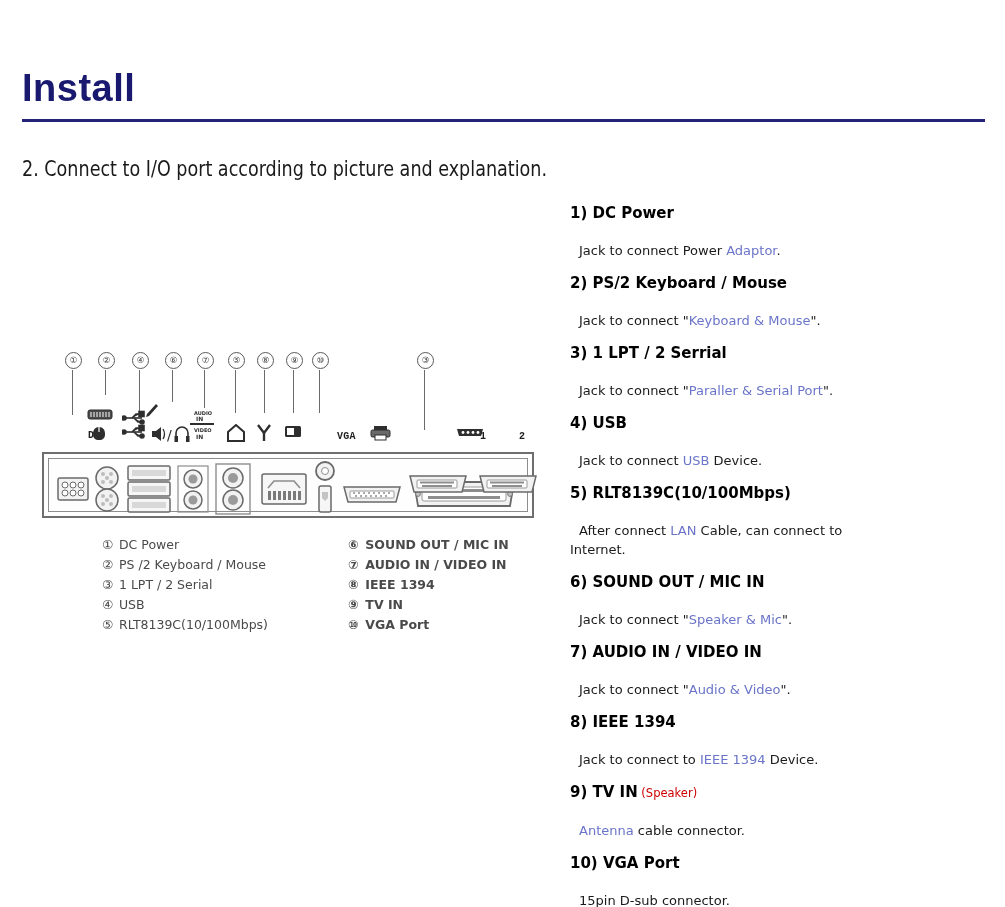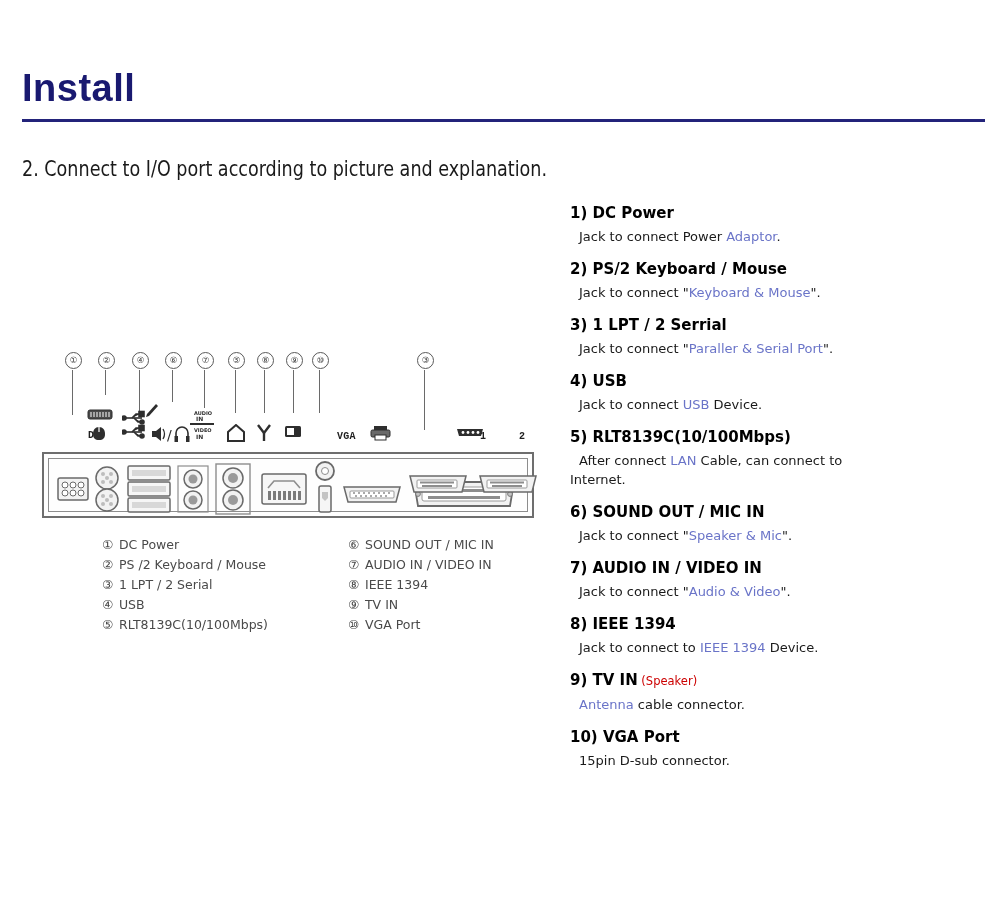--- a/index.html
+++ b/index.html
@@ -122,21 +122,21 @@
     width: 440px;
     font-family: "DejaVu Sans", sans-serif;
     font-size: 12.5px;
     color: #4a4a4a;
   }
   #legend .legend-col {
     position: absolute;
     top: 0;
   }
   #legend .legend-col.left  { left: 0px; }
-  #legend .legend-col.right { left: 246px; }
+  #legend .legend-col.right { left: 246px; font-weight: bold; }
   #legend .legend-item {
     height: 20px;
     line-height: 20px;
     white-space: nowrap;
   }
   #legend .legend-marker {
     display: inline-block;
     width: 15px;
     text-align: center;
     font-size: 12.5px;
@@ -162,21 +162,21 @@
   .exp-optional {
     font-size: 11.5px;
     font-weight: normal;
     color: #cc0000;
   }
   .exp-body {
     font-size: 13px;
     color: #1a1a1a;
     line-height: 19px;
     padding-left: 9px;
-    margin-top: 4px;
+    margin-top: 18px;
   }
   .exp-body.nowrap { white-space: nowrap; }
   .exp-body.wrap {
     padding-left: 0;
     text-indent: 9px;
     width: 330px;
   }
   .accent { color: #6a74c8; }
 </style>
 </head>

